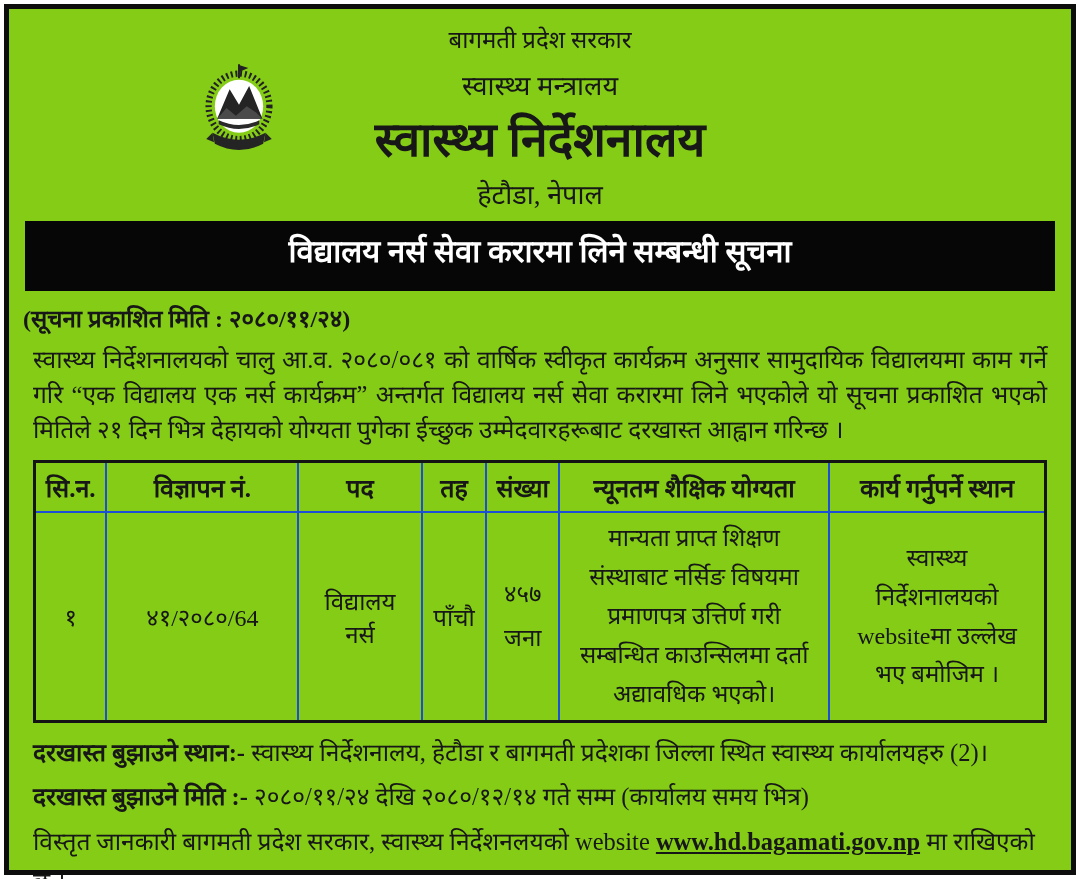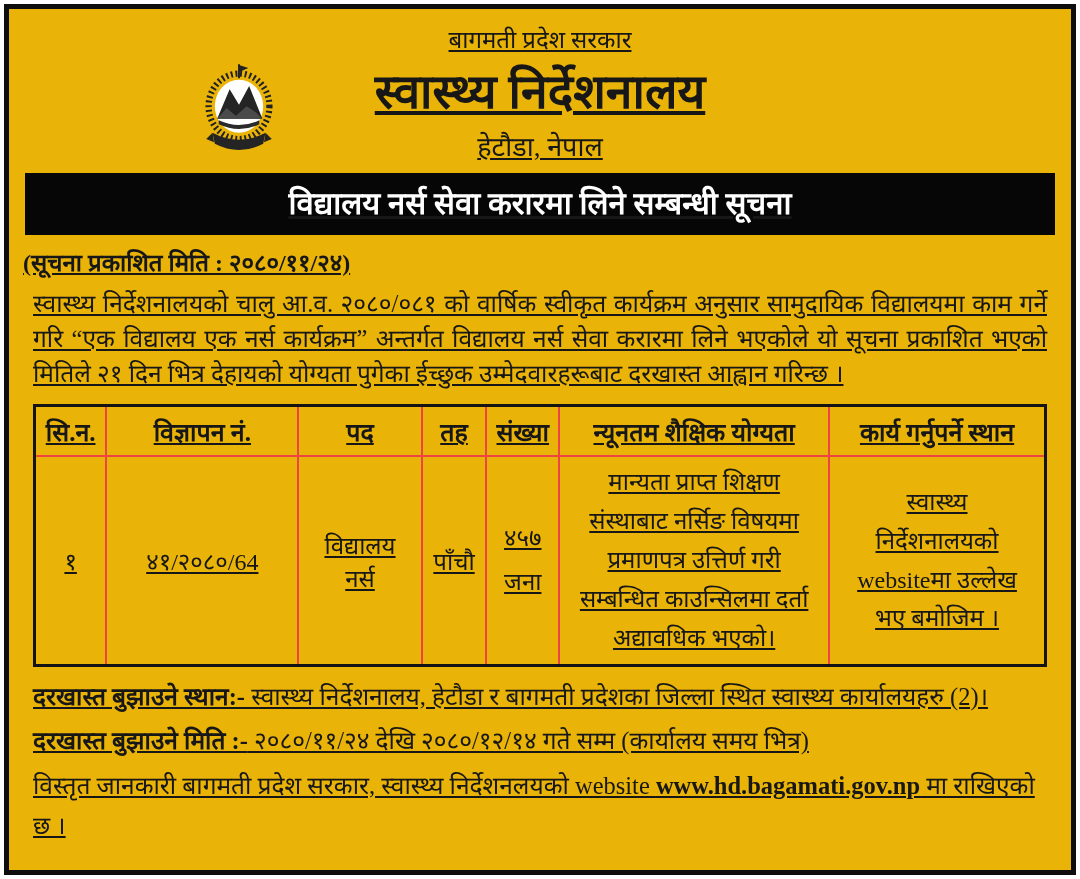--- a/index.html
+++ b/index.html
@@ -1,49 +1,48 @@
 <!DOCTYPE html>
 <html><head>
 <meta charset="utf-8">
 <style>
   * { margin:0; padding:0; box-sizing:border-box; }
   html,body { width:1080px; height:879px; background:#ffffff; overflow:hidden; }
   .page {
     position:absolute; inset:4px;
-    border:5px solid #0d0d0d; background:#eab308;
+    border:5px solid #0d0d0d; background:#84cc16;
     font-family:"Liberation Serif","DejaVu Serif",serif;
     color:#171717;
-    text-decoration:underline;
   }
   .header { position:relative; text-align:center; padding-top:13px; }
   .h-gov  { font-size:24px; }
   .h-min  { font-size:27px; margin-top:11px; }
   .h-dir  { font-size:48px; font-weight:bold; margin-top:2px; }
   .h-loc  { font-size:27px; margin-top:5px; }
   .h-no   { font-size:24px; margin-top:7px; }
   .logo { position:absolute; left:191px; top:52px; width:78px; height:100px; }
 
   .banner {
     margin:9px 16px 0; background:#060606; color:#ffffff;
     text-align:center; font-size:31px; font-weight:bold;
-    padding:8px 0 12px;
+    padding:8px 0 20px;
   }
   .published { text-align:left; font-weight:bold; font-size:24px; margin-top:10px;padding-left:14px; }
 
   .intro {
     margin:9px 24px 0; font-size:24.5px; line-height:1.42;
     text-align:justify;
   }
 
   table.notice-table {
     width:calc(100% - 48px); margin:13px 24px 0;
     border-collapse:collapse; border:3px solid #141414;
   }
   .notice-table th, .notice-table td {
-    border:2px solid #ef4444; text-align:center; vertical-align:middle;
+    border:2px solid #1d4ed8; text-align:center; vertical-align:middle;
   }
   .notice-table th { font-size:25px; padding:7px 3px; font-weight:bold; }
   .notice-table td { font-size:24px; padding:4px 8px; height:146px; }
   .cell-qual { line-height:1.62; padding:6px 16px !important; }
   .cell-loc  { line-height:1.62; padding:20px 14px !important; }
   .count-line { display:block; line-height:1.8; }
 
   .after-table { margin:10px 24px 0; font-size:24.5px; }
   .f-line { margin-top:5px; line-height:1.62; }
   .f-label { font-weight:bold; }
@@ -61,20 +60,21 @@
       <line x1="50" y1="4" x2="50" y2="22" stroke="#222222" stroke-width="2.5"></line>
       <path d="M50 5 L62 9 L50 14 Z" fill="#222222"></path>
       <path d="M22 74 L38 36 L50 56 L63 32 L80 74 Z" fill="#242424"></path>
       <path d="M22 74 L34 60 L46 70 L60 58 L72 66 L80 74 Z" fill="#4a4a4a"></path>
       <path d="M24 76 Q50 88 76 76 L76 81 Q50 93 24 81 Z" fill="#2a2a2a"></path>
       <path d="M16 92 Q50 110 84 92 L81 106 Q50 122 19 106 Z" fill="#242424"></path>
       <path d="M16 92 L8 100 L18 104 Z" fill="#242424"></path>
       <path d="M84 92 L92 100 L82 104 Z" fill="#242424"></path>
     </svg>
     <div class="h-gov">बागमती प्रदेश सरकार</div>
+    <div class="h-min">स्वास्थ्य मन्त्रालय</div>
     <div class="h-dir">स्वास्थ्य निर्देशनालय</div>
     <div class="h-loc">हेटौडा, नेपाल</div>
   </div>
 
   <div class="banner">विद्यालय नर्स सेवा करारमा लिने सम्बन्धी सूचना</div>
 
   <div class="published">(सूचना प्रकाशित मिति : २०८०/११/२४)</div>
 
   <p class="intro">स्वास्थ्य निर्देशनालयको चालु आ.व. २०८०/०८१ को वार्षिक स्वीकृत कार्यक्रम अनुसार सामुदायिक विद्यालयमा काम गर्ने गरि “एक विद्यालय एक नर्स कार्यक्रम” अन्तर्गत विद्यालय नर्स सेवा करारमा लिने भएकोले यो सूचना प्रकाशित भएको मितिले २१ दिन भित्र देहायको योग्यता पुगेका ईच्छुक उम्मेदवारहरूबाट दरखास्त आह्वान गरिन्छ ।</p>
 

